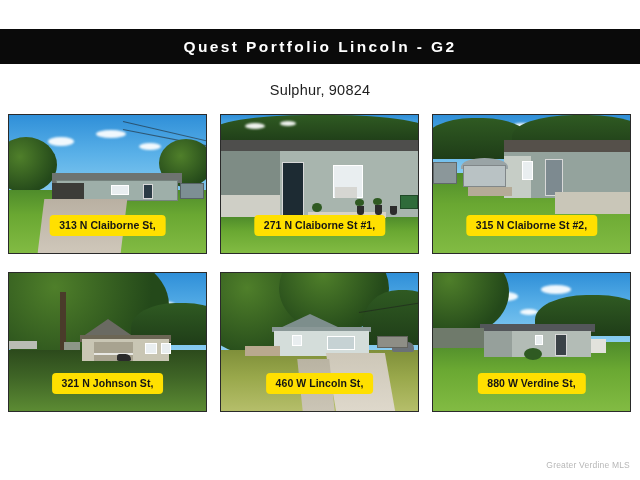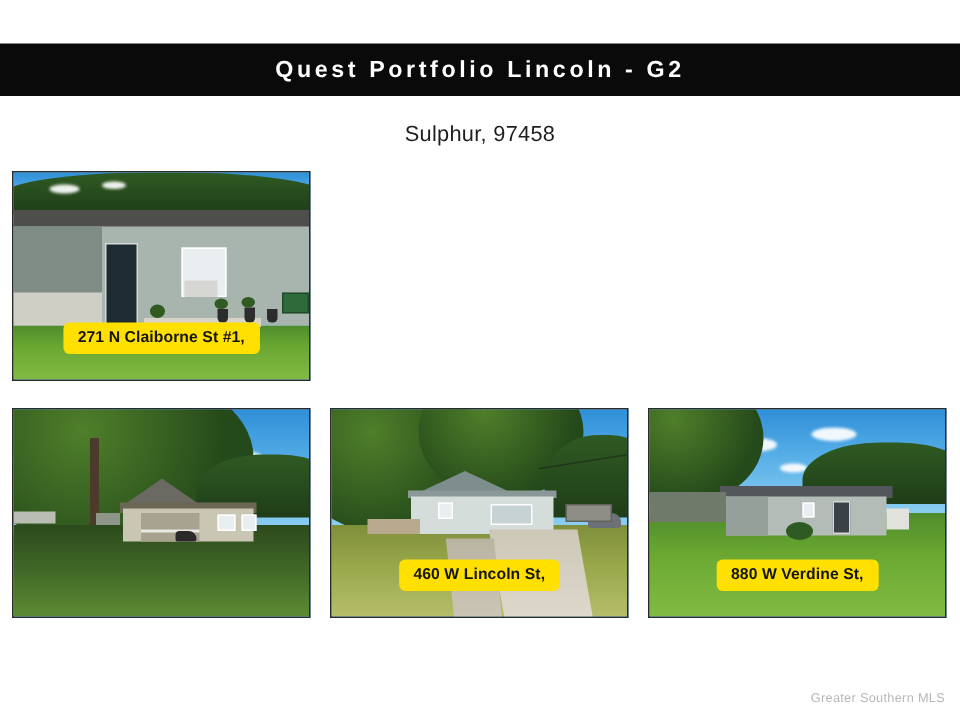--- a/index.html
+++ b/index.html
@@ -211,26 +211,48 @@
     font-family: "Liberation Sans", sans-serif;
   }
 </style>
 </head>
 <body>
 
 <div class="title-bar">
   <span class="title-text">Quest Portfolio Lincoln - G2</span>
 </div>
 
-<div class="subtitle">Sulphur, 97458</div>
+<div class="subtitle">Sulphur, 90824</div>
 
 <div class="grid">
 
   <div class="grid-row">
 
+    <div class="photo-card">
+      <div class="photo-scene">
+        <div class="sky" style="height:62%"></div>
+        <div class="cloud" style="left:20%;top:16%;width:26px;height:9px"></div>
+        <div class="cloud" style="left:44%;top:11%;width:30px;height:8px"></div>
+        <div class="cloud" style="left:66%;top:20%;width:22px;height:7px"></div>
+        <div class="cloud" style="left:8%;top:26%;width:18px;height:6px"></div>
+        <div class="powerline" style="left:58%;top:4%;width:95px;transform:rotate(13deg)"></div>
+        <div class="powerline" style="left:58%;top:10%;width:95px;transform:rotate(11deg)"></div>
+        <div class="tree" style="left:-14px;top:22px;width:62px;height:56px"></div>
+        <div class="tree" style="left:150px;top:24px;width:54px;height:48px"></div>
+        <div class="ground" style="height:46%"></div>
+        <div class="roof" style="left:22%;top:42%;width:66%;height:7%;background:#6e7370"></div>
+        <div class="house" style="left:24%;top:47%;width:62%;height:15%;background:#9eafa9"></div>
+        <div class="house" style="left:22%;top:49%;width:16%;height:13%;background:#3c3c38;border:none"></div>
+        <div class="window" style="left:52%;top:51%;width:9%;height:7%"></div>
+        <div class="door" style="left:68%;top:50%;width:5%;height:11%"></div>
+        <div class="shed" style="left:87%;top:49%;width:12%;height:12%;background:#7d8f94"></div>
+        <div class="driveway" style="left:16%;top:61%;width:42%;height:39%;transform:skewX(-7deg)"></div>
+      </div>
+      <div class="addr-badge">313 N Claiborne St,</div>
+    </div>
 
     <div class="photo-card">
       <div class="photo-scene">
         <div class="sky" style="height:22%"></div>
         <div class="treeline" style="left:-5%;top:0;width:112%;height:20%"></div>
         <div class="cloud" style="left:12%;top:6%;width:20px;height:6px"></div>
         <div class="cloud" style="left:30%;top:4%;width:16px;height:5px"></div>
         <div class="ground" style="height:26%"></div>
         <div class="roof" style="left:0;top:18%;width:100%;height:9%;background:#4e4e4c"></div>
         <div class="house" style="left:0;top:26%;width:100%;height:48%;background:#a8b5ae;border:none"></div>
@@ -244,20 +266,41 @@
         <div class="pot" style="left:69%;top:66%;width:7px;height:9px"></div>
         <div class="pot" style="left:78%;top:65%;width:7px;height:10px"></div>
         <div class="pot" style="left:86%;top:66%;width:7px;height:9px"></div>
         <div class="shrub" style="left:68%;top:61%;width:9px;height:7px"></div>
         <div class="shrub" style="left:77%;top:60%;width:9px;height:7px"></div>
         <div class="shed" style="left:91%;top:58%;width:9%;height:10%;background:#2f6b3a"></div>
       </div>
       <div class="addr-badge">271 N Claiborne St #1,</div>
     </div>
 
+    <div class="photo-card">
+      <div class="photo-scene">
+        <div class="sky" style="height:45%"></div>
+        <div class="cloud" style="left:14%;top:10%;width:26px;height:8px"></div>
+        <div class="cloud" style="left:40%;top:6%;width:20px;height:7px"></div>
+        <div class="treeline" style="left:-5%;top:2%;width:55%;height:30%"></div>
+        <div class="treeline" style="left:40%;top:0;width:70%;height:26%"></div>
+        <div class="ground" style="height:58%"></div>
+        <div class="roof" style="left:36%;top:18%;width:66%;height:11%;background:#55504a"></div>
+        <div class="house" style="left:36%;top:27%;width:66%;height:33%;background:#94a39d;border:none"></div>
+        <div class="house" style="left:36%;top:30%;width:14%;height:30%;background:#c6cdc6;border:none"></div>
+        <div class="window" style="left:45%;top:33%;width:6%;height:14%"></div>
+        <div class="door" style="left:57%;top:32%;width:9%;height:27%;background:#7d8a90"></div>
+        <div class="shed-roof" style="left:14%;top:31%;width:24%;height:8%"></div>
+        <div class="shed" style="left:15%;top:36%;width:22%;height:16%"></div>
+        <div class="shed" style="left:0;top:34%;width:12%;height:16%;background:#8b979a"></div>
+        <div class="driveway" style="left:62%;top:56%;width:40%;height:16%;background:#c9c6b8"></div>
+        <div class="driveway" style="left:18%;top:52%;width:22%;height:7%;background:#b5ab97"></div>
+      </div>
+      <div class="addr-badge">315 N Claiborne St #2,</div>
+    </div>
 
   </div>
 
   <div class="grid-row">
 
     <div class="photo-card">
       <div class="photo-scene">
         <div class="sky" style="height:60%"></div>
         <div class="cloud" style="left:72%;top:20%;width:24px;height:8px"></div>
         <div class="cloud" style="left:56%;top:30%;width:18px;height:6px"></div>
@@ -269,20 +312,21 @@
         <div class="roof" style="left:36%;top:45%;width:46%;height:5%;background:#6c6655"></div>
         <div class="house" style="left:37%;top:48%;width:44%;height:16%;background:#c9c6b4;border:none"></div>
         <div class="house" style="left:43%;top:50%;width:20%;height:14%;background:#a8a390;border:none"></div>
         <div class="porch-rail" style="left:43%;top:58%;width:20%;height:2px"></div>
         <div class="window" style="left:69%;top:51%;width:6%;height:8%"></div>
         <div class="window" style="left:77%;top:51%;width:5%;height:8%"></div>
         <div class="car" style="left:55%;top:59%;width:14px;height:7px;background:#2a2a2a"></div>
         <div class="house" style="left:0;top:49%;width:14%;height:6%;background:#b9bdb4;border:none"></div>
         <div class="house" style="left:28%;top:50%;width:8%;height:6%;background:#8d9688;border:none"></div>
       </div>
+      <div class="addr-badge">321 N Johnson St,</div>
     </div>
 
     <div class="photo-card">
       <div class="photo-scene">
         <div class="sky" style="height:58%"></div>
         <div class="cloud" style="left:66%;top:24%;width:28px;height:9px"></div>
         <div class="cloud" style="left:84%;top:14%;width:20px;height:7px"></div>
         <div class="tree" style="left:-26px;top:-22px;width:130px;height:105px"></div>
         <div class="tree" style="left:58px;top:-30px;width:110px;height:90px"></div>
         <div class="treeline" style="left:72%;top:12%;width:40%;height:40%"></div>
@@ -320,13 +364,13 @@
         <div class="shrub" style="left:46%;top:54%;width:18px;height:12px"></div>
         <div class="house" style="left:0;top:40%;width:26%;height:14%;background:#6f7a6b;border:none"></div>
         <div class="house" style="left:80%;top:48%;width:8%;height:10%;background:#e2e2dc;border:none"></div>
       </div>
       <div class="addr-badge">880 W Verdine St,</div>
     </div>
 
   </div>
 </div>
 
-<div class="footer">Greater Southern MLS</div>
+<div class="footer">Greater Verdine MLS</div>
 
 </body></html>

